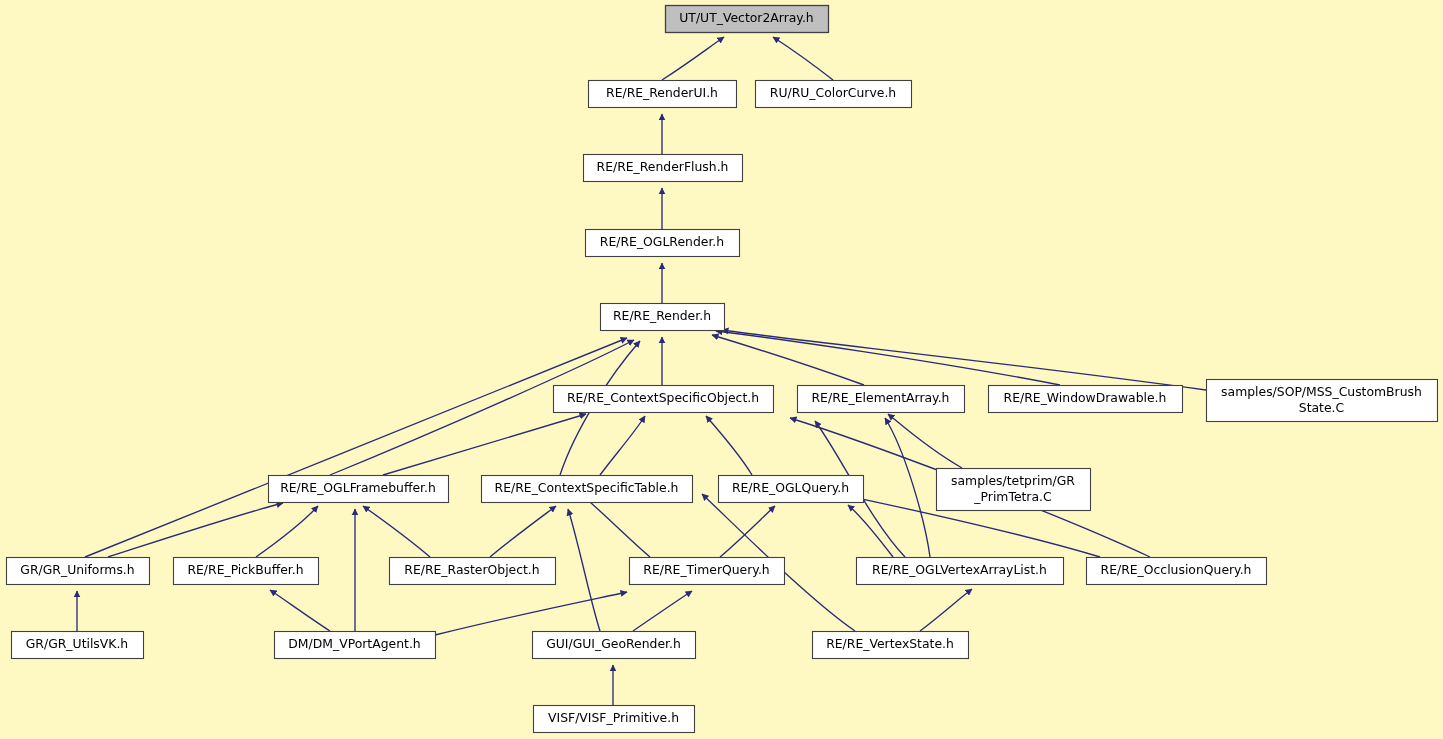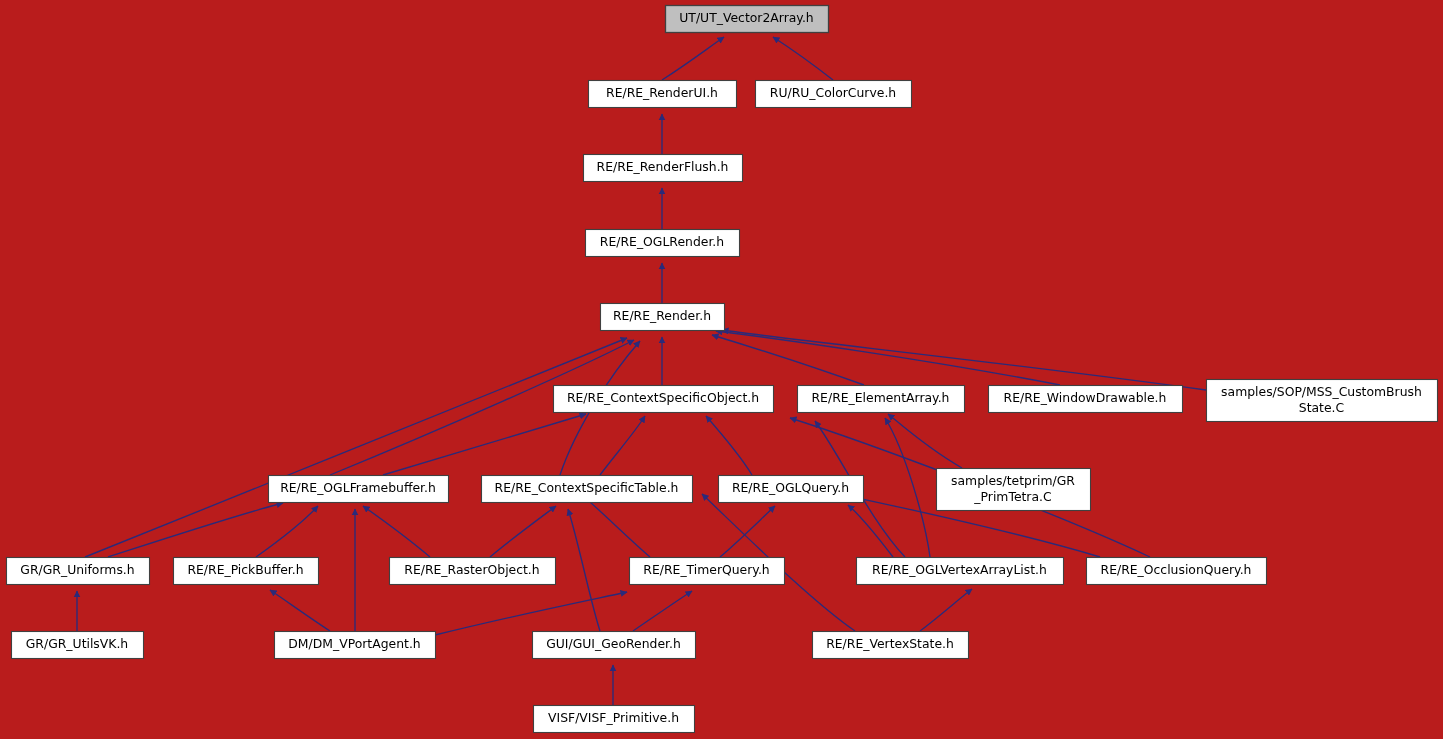--- a/index.html
+++ b/index.html
@@ -1,17 +1,17 @@
 <!DOCTYPE html>
 <html><head>
 <meta charset="utf-8">
 <style>
   html,body{margin:0;padding:0;background:#ffffff;}
   body{font-family:"DejaVu Sans","Liberation Sans",sans-serif;}
-  #graph-wrap{position:relative;width:1443px;height:739px;background:#b91c1c;overflow:hidden;}
+  #graph-wrap{position:relative;width:1443px;height:739px;background:#fef9c3;overflow:hidden;}
   svg#dep-graph{display:block;width:1443px;height:739px;}
   .node-rect{stroke:#404040;stroke-width:1.1;fill:#ffffff;}
   .node-rect.root{fill:#bfbfbf;stroke:#404040;stroke-width:1.3;}
   .node-label{font-family:"DejaVu Sans","Liberation Sans",sans-serif;font-size:12.4px;fill:#000000;text-anchor:middle;dominant-baseline:middle;}
   .edge-path{stroke:#2a2a7a;stroke-width:1.35;fill:none;}
   .edge-head{fill:#2a2a7a;stroke:none;}
   .node-g{cursor:pointer;}
 </style>
 </head>
 <body>

